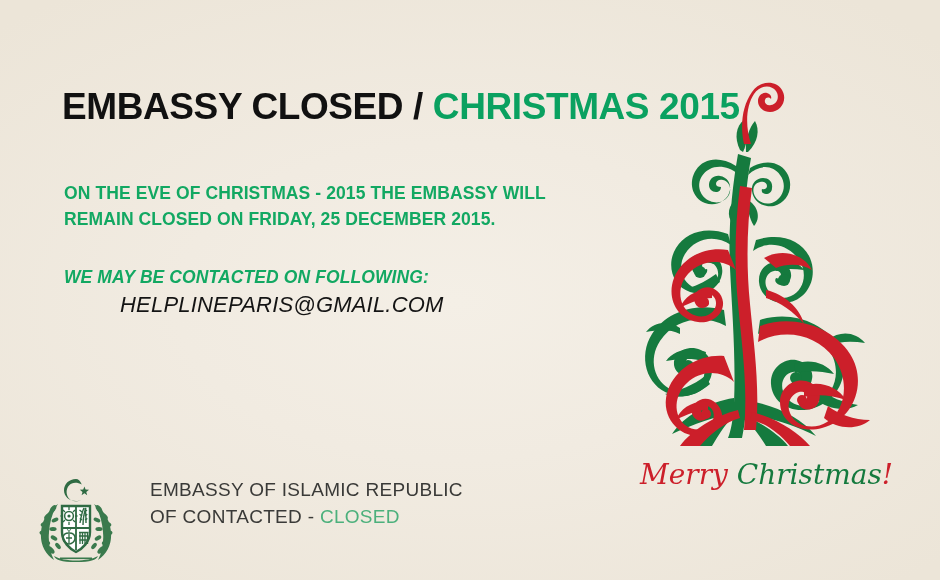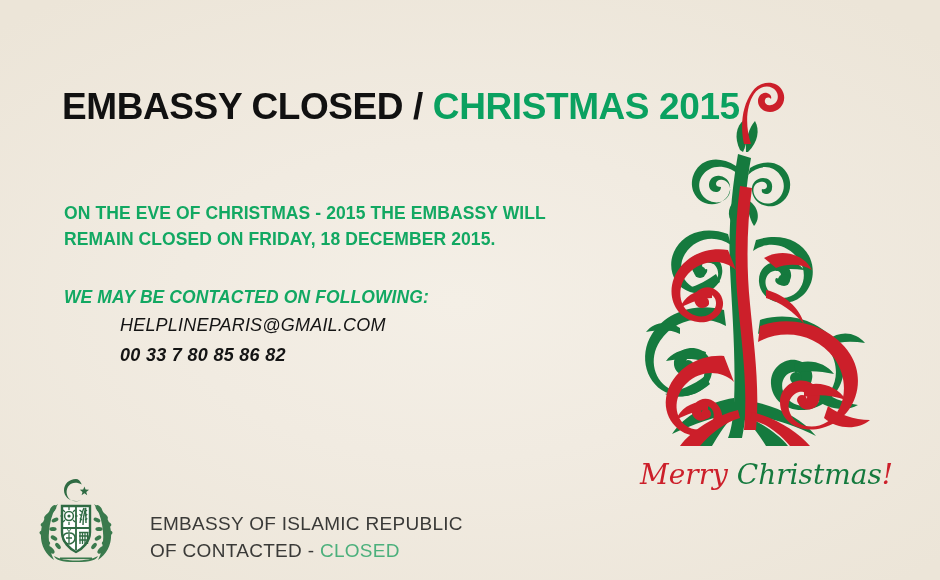--- a/index.html
+++ b/index.html
@@ -19,46 +19,46 @@
   #headline{
     position:absolute;left:62px;top:88px;
     font-size:37px;font-weight:bold;letter-spacing:-0.4px;
     white-space:nowrap;line-height:1;
   }
   #headline .dark{color:#111111;}
   #headline .slash{color:#111111;}
   #headline .green{color:#0aa160;}
 
   
-  #body-copy{position:absolute;left:64px;top:180px;margin-top:20px;}
+  #body-copy{position:absolute;left:64px;top:180px;}
   .line-green{
     color:#12a862;font-weight:bold;font-size:17.5px;
     letter-spacing:0.1px;line-height:26px;white-space:nowrap;
   }
   .contact-block{margin-top:32px;font-style:italic;}
   .indent{margin-left:56px;white-space:nowrap;color:#141414;}
-  .email{font-size:18px;font-weight:normal;line-height:30px;letter-spacing:0.2px;}
+  .email{font-size:22px;font-weight:normal;line-height:30px;letter-spacing:0.2px;}
   .phone{font-size:18px;font-weight:bold;line-height:30px;letter-spacing:0.3px;}
 
   
   #tree-wrap{position:absolute;left:588px;top:58px;width:320px;height:390px;}
   #tree-wrap svg{display:block;width:100%;height:100%;}
 
   
   #merry{
     position:absolute;left:640px;top:458px;width:230px;text-align:center;
     font-family:"DejaVu Serif", serif;
     font-style:italic;font-size:28px;white-space:nowrap;
   }
   #merry .m-red{color:#cc1f2a;}
   #merry .m-green{color:#157a3e;}
   #merry .m-bang{color:#cc1f2a;}
 
   
-  #footer{position:absolute;left:36px;top:476px;display:flex;align-items:flex-end;}
+  #footer{position:absolute;left:36px;top:476px;display:flex;align-items:flex-start;}
   #emblem{width:80px;height:88px;flex:0 0 auto;}
   #emblem svg{display:block;width:100%;height:100%;}
   #footer-text{margin-left:34px;}
   .foot-line{
     color:#3a3a38;font-size:19px;line-height:27px;
     letter-spacing:0.3px;white-space:nowrap;
   }
   .foot-line .paris{color:#4cb07c;}
   .foot-line .dash{color:#3a3a38;}
 </style>
@@ -66,26 +66,25 @@
 <body>
 
 <div id="card">
 
   <div id="headline">
     <span class="dark">EMBASSY CLOSED</span><span class="slash"> / </span><span class="green">CHRISTMAS 2015</span>
   </div>
 
   <div id="body-copy">
     <div class="line-green">ON THE EVE OF CHRISTMAS - 2015 THE EMBASSY WILL</div>
-    <div class="line-green">REMAIN CLOSED ON FRIDAY, 18 DECEMBER 2015.</div>
+    <div class="line-green">REMAIN CLOSED ON FRIDAY, 25 DECEMBER 2015.</div>
 
     <div class="contact-block">
       <div class="line-green">WE MAY BE CONTACTED ON FOLLOWING:</div>
       <div class="indent email">HELPLINEPARIS@GMAIL.COM</div>
-      <div class="indent phone">00 33 7 80 85 86 82</div>
     </div>
   </div>
 
   <div id="tree-wrap">
     <svg viewBox="0 0 320 390" xmlns="http://www.w3.org/2000/svg" aria-hidden="true">
       <defs>
 
         <g id="curlG">
           <path d="M0,0 C 26,-4 44,10 44,30 C 44,48 30,60 16,60 C 4,60 -4,51 -4,41 C -4,31 3,24 12,24 C 19,24 24,29 24,35 C 24,40 20,44 16,44 C 13,44 11,42 11,39 C 11,37 13,35 15,35
                    C 13,31 8,30 5,32 C 1,35 0,40 2,44 C 6,51 16,53 23,48 C 32,42 34,29 28,19 C 21,7 6,4 -2,9 Z"></path>

